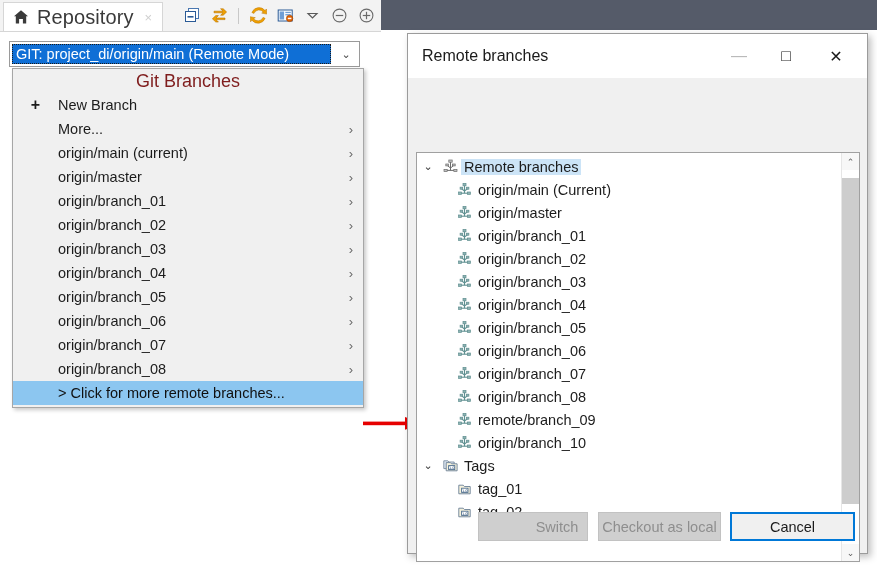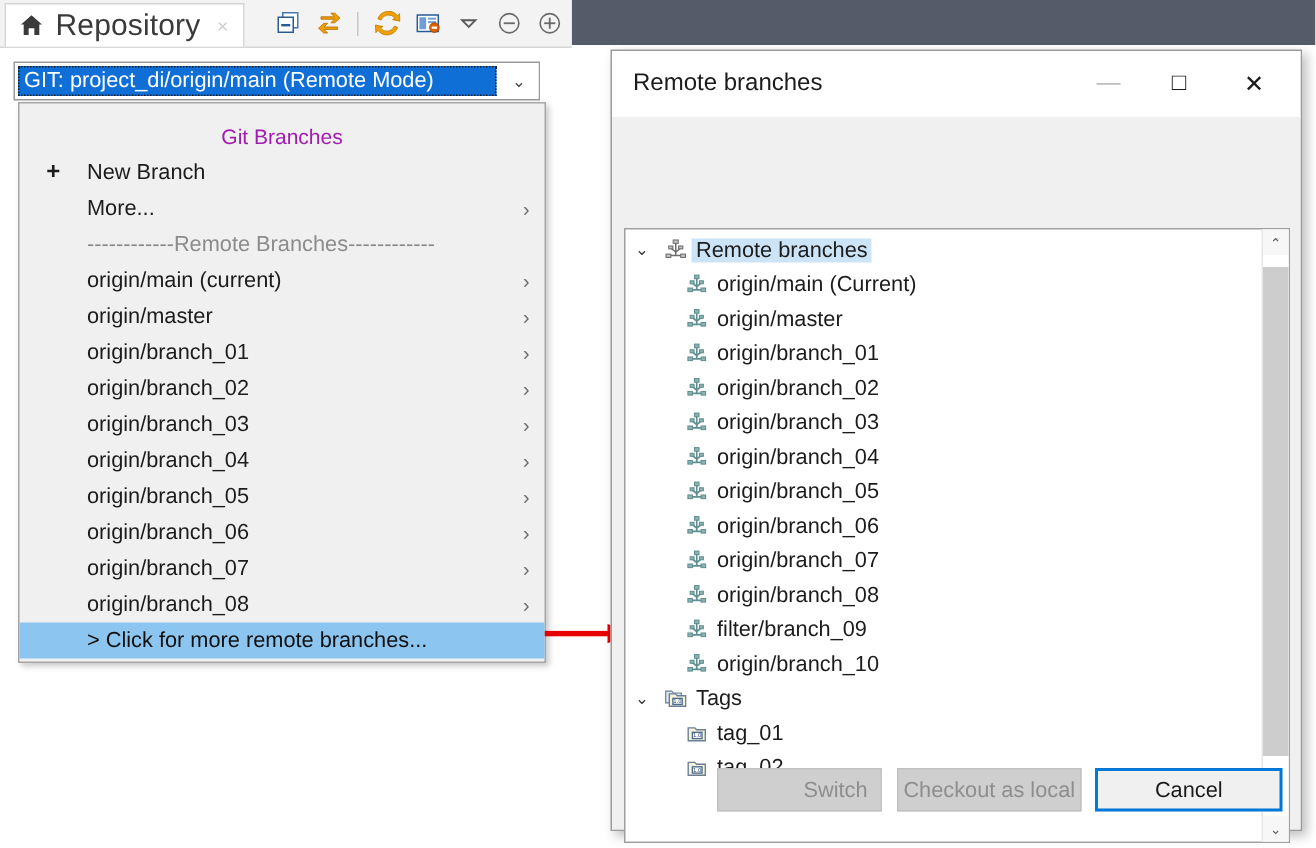--- a/index.html
+++ b/index.html
@@ -87,21 +87,21 @@
     position: absolute; left: 12px; top: 68px;
     width: 352px;
     background: #f0f0f0;
     border: 1px solid #a6a6a6;
     box-shadow: 2px 2px 4px rgba(0,0,0,.22);
     box-sizing: border-box;
     padding-bottom: 2px;
   }
   .dd-header {
     height: 24px; display: flex; align-items: center; justify-content: center;
-    color: #a21caf; font-size: 14px; margin-top: 10px;
+    color: #7f1d1d; font-size: 18px;
   }
   .dd-item {
     height: 24px; display: flex; align-items: center;
     padding: 0 10px 0 0;
     font-size: 14.5px; color: #1c1c1c;
     position: relative;
   }
   .dd-item .lead {
     width: 45px; flex: none; display: flex; align-items: center; justify-content: center;
     color: #1c1c1c; font-size: 16px; font-weight: 700;
@@ -316,21 +316,20 @@
           <div class="dd-item">
             <span class="lead">+</span>
             <span class="txt">New Branch</span>
             <span class="chev"></span>
           </div>
           <div class="dd-item">
             <span class="lead"></span>
             <span class="txt">More...</span>
             <span class="chev">›</span>
           </div>
-          <div class="dd-sep">------------Remote Branches------------</div>
           <div class="dd-item">
             <span class="lead"></span>
             <span class="txt">origin/main (current)</span>
             <span class="chev">›</span>
           </div>
           <div class="dd-item">
             <span class="lead"></span>
             <span class="txt">origin/master</span>
             <span class="chev">›</span>
           </div>
@@ -639,21 +638,21 @@
                   </g>
                   <g fill="#8fb3b4" stroke="#5f8f90" stroke-width=".7">
                     <rect x="6" y="1.4" width="3" height="2.4"></rect>
                     <rect x="1.6" y="10" width="3" height="2.4"></rect>
                     <rect x="10.4" y="10" width="3" height="2.4"></rect>
                     <rect x="3.1" y="5.2" width="2.6" height="2"></rect>
                     <rect x="9.3" y="5.2" width="2.6" height="2"></rect>
                   </g>
                 </svg>
               </span>
-              <span class="tlabel">filter/branch_09</span>
+              <span class="tlabel">remote/branch_09</span>
             </div>
             <div class="trow child">
               <span class="ticon">
                 <svg width="15" height="15" viewBox="0 0 15 15">
                   <g stroke="#5f8f90" stroke-width="1.1" fill="none">
                     <path d="M7.5 3.2 v8"></path>
                     <path d="M3.2 11.2 h8.6"></path>
                     <path d="M4.4 6.6 L7.5 9"></path>
                     <path d="M10.6 6.6 L7.5 9"></path>
                   </g>

